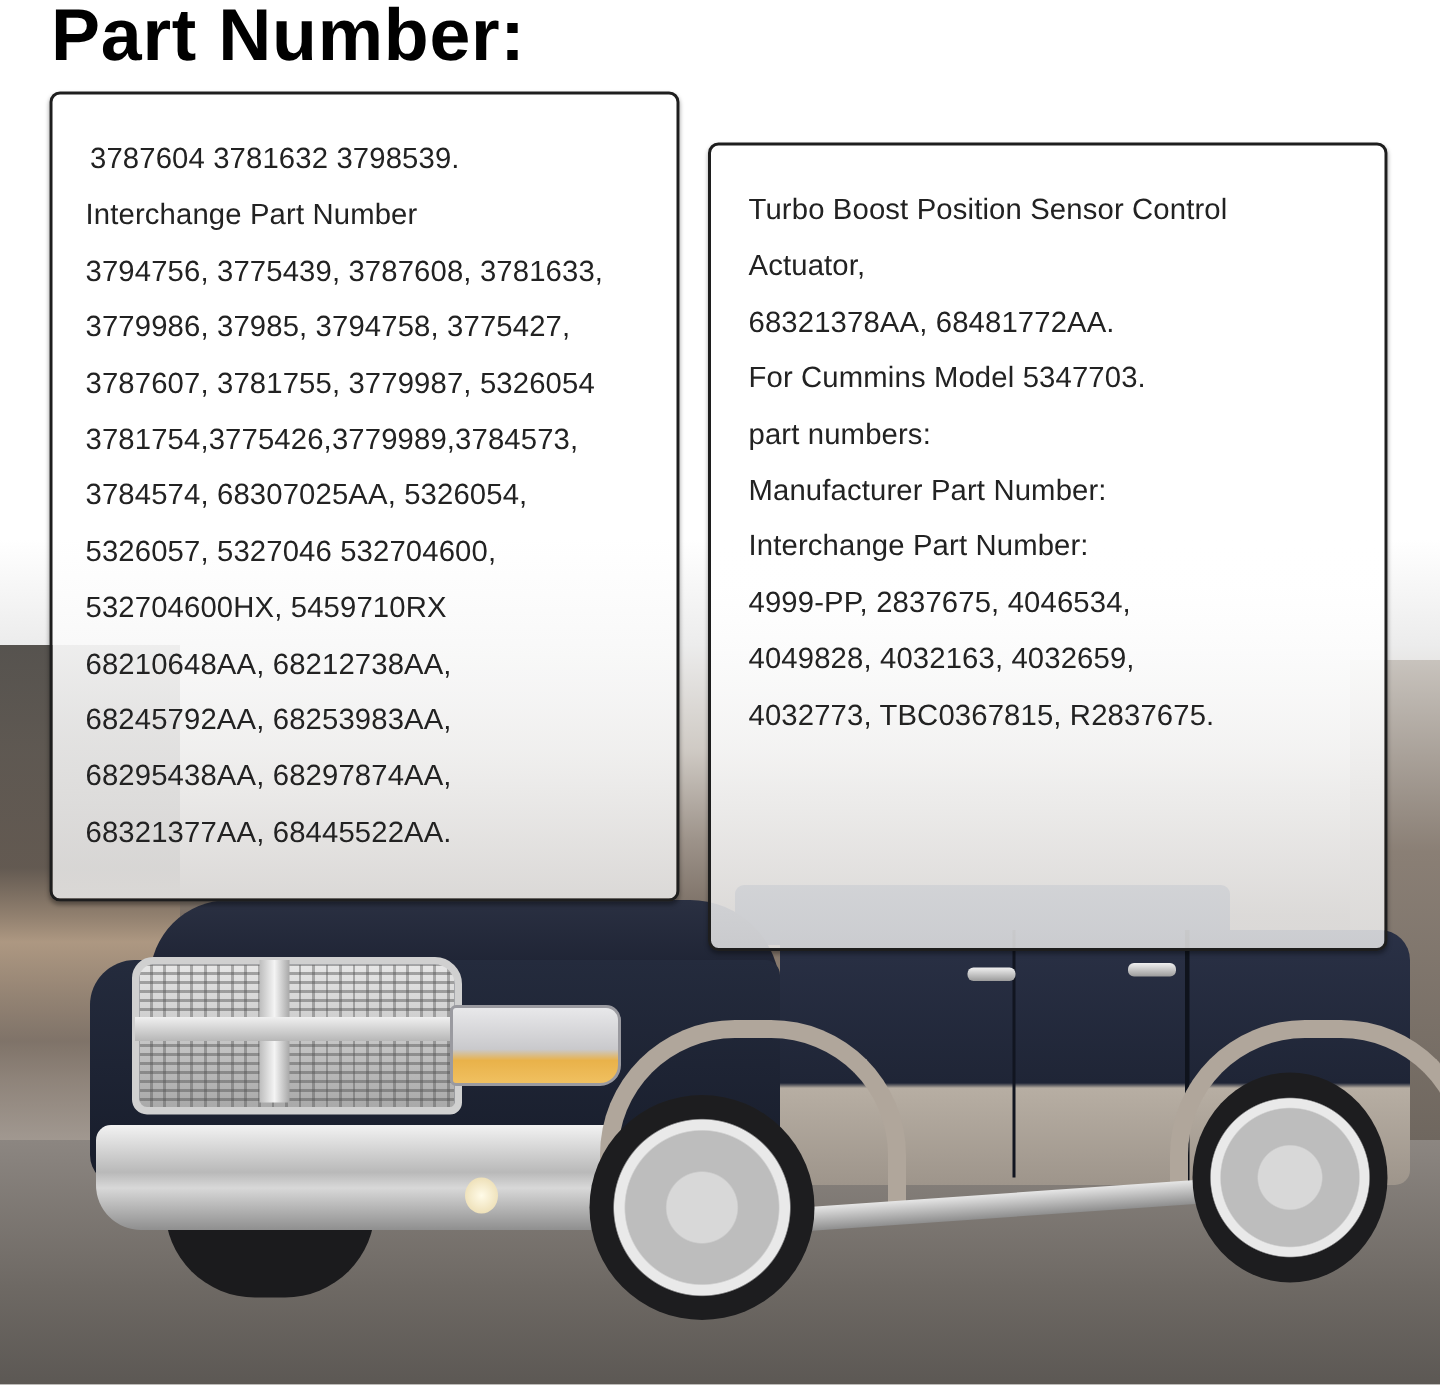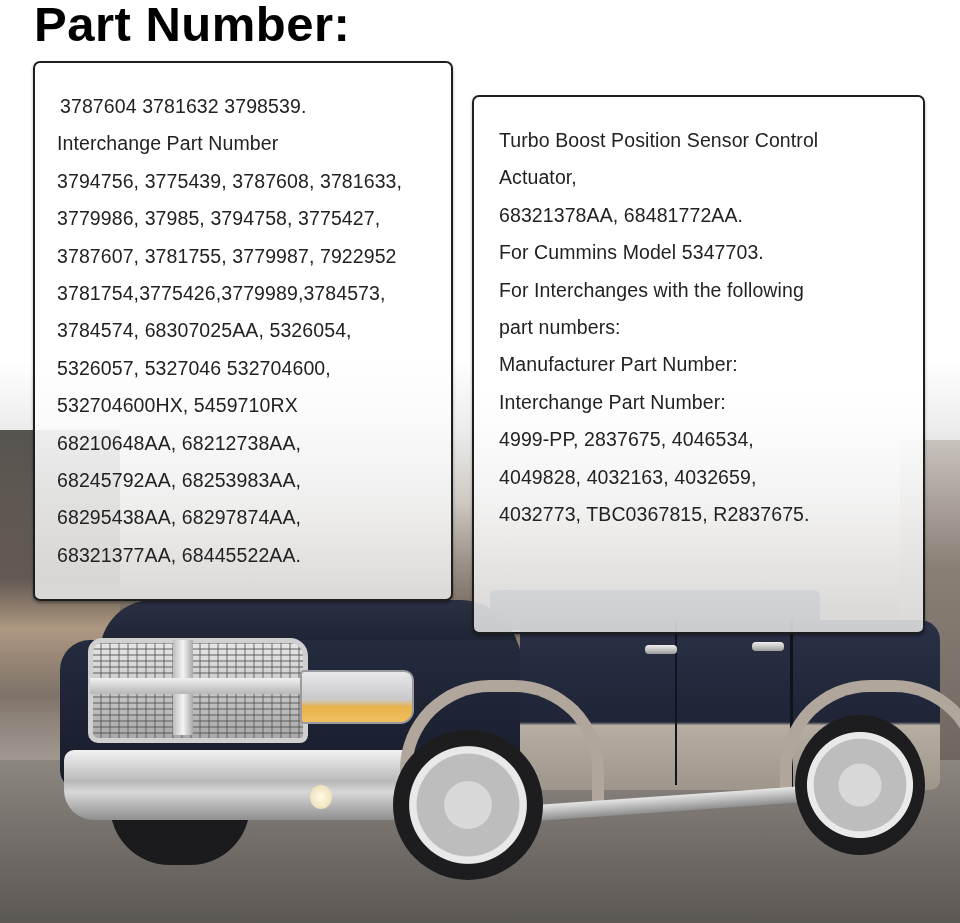--- a/index.html
+++ b/index.html
@@ -144,39 +144,38 @@
 </div>
 
 <h1 class="title">Part Number:</h1>
 
 <div class="box box-left">
   <ul class="lines">
     <li class="line">3787604 3781632 3798539.</li>
     <li class="line">Interchange Part Number</li>
     <li class="line">3794756, 3775439, 3787608, 3781633,</li>
     <li class="line">3779986, 37985, 3794758, 3775427,</li>
-    <li class="line">3787607, 3781755, 3779987, 7922952</li>
+    <li class="line">3787607, 3781755, 3779987, 5326054</li>
     <li class="line">3781754,3775426,3779989,3784573,</li>
     <li class="line">3784574, 68307025AA, 5326054,</li>
     <li class="line">5326057, 5327046 532704600,</li>
     <li class="line">532704600HX, 5459710RX</li>
     <li class="line">68210648AA, 68212738AA,</li>
     <li class="line">68245792AA, 68253983AA,</li>
     <li class="line">68295438AA, 68297874AA,</li>
     <li class="line">68321377AA, 68445522AA.</li>
   </ul>
 </div>
 
 <div class="box box-right">
   <ul class="lines">
     <li class="line">Turbo Boost Position Sensor Control</li>
     <li class="line">Actuator,</li>
     <li class="line">68321378AA, 68481772AA.</li>
     <li class="line">For Cummins Model 5347703.</li>
-    <li class="line">For Interchanges with the following</li>
     <li class="line">part numbers:</li>
     <li class="line">Manufacturer Part Number:</li>
     <li class="line">Interchange Part Number:</li>
     <li class="line">4999-PP, 2837675, 4046534,</li>
     <li class="line">4049828, 4032163, 4032659,</li>
     <li class="line">4032773, TBC0367815, R2837675.</li>
   </ul>
 </div>
 
 </body></html>

